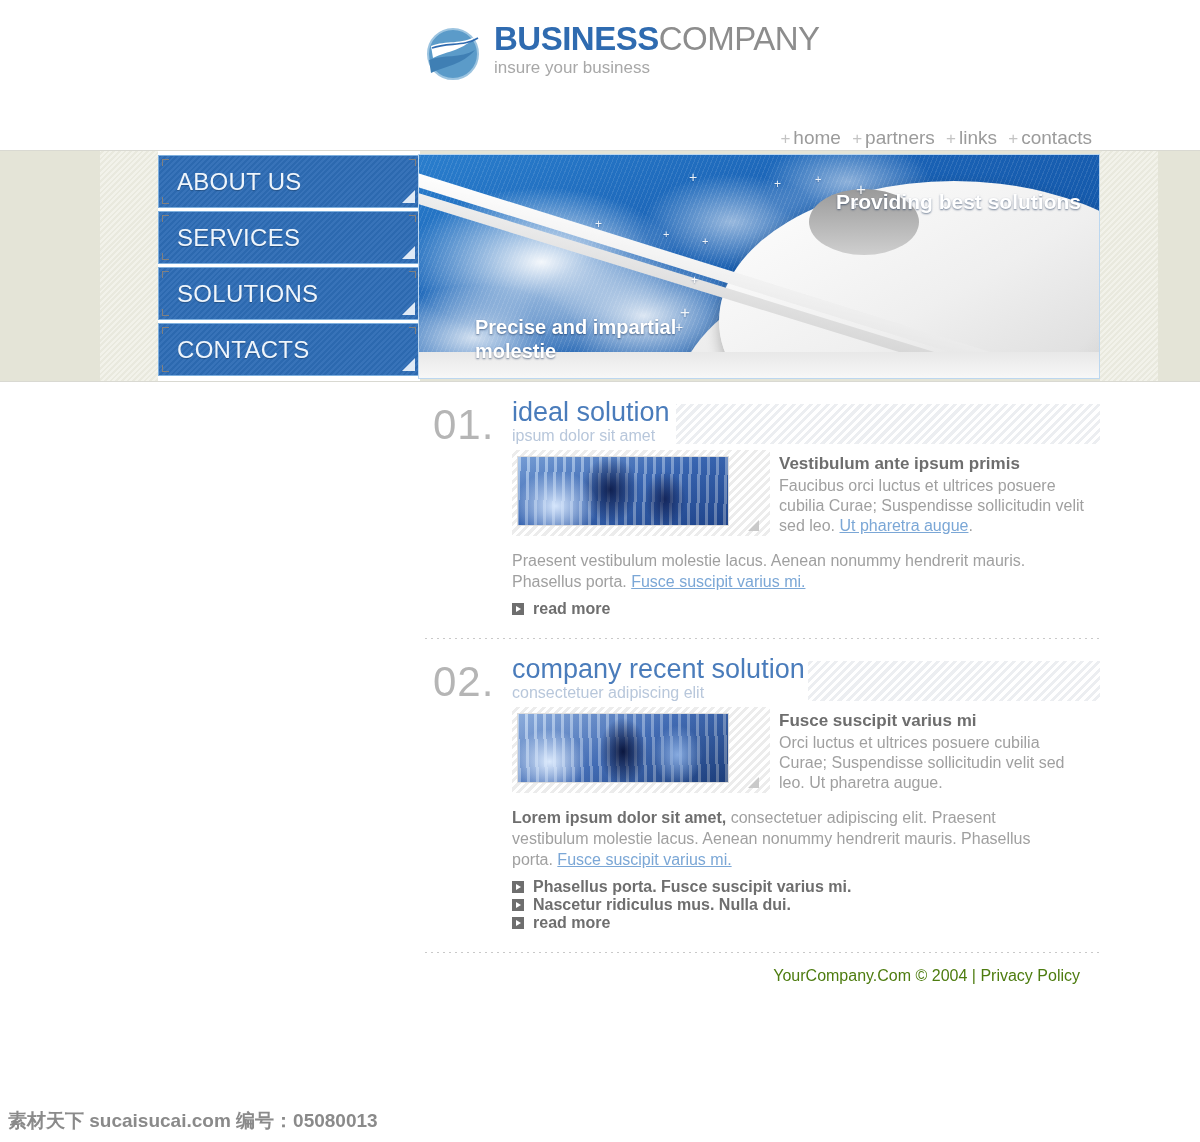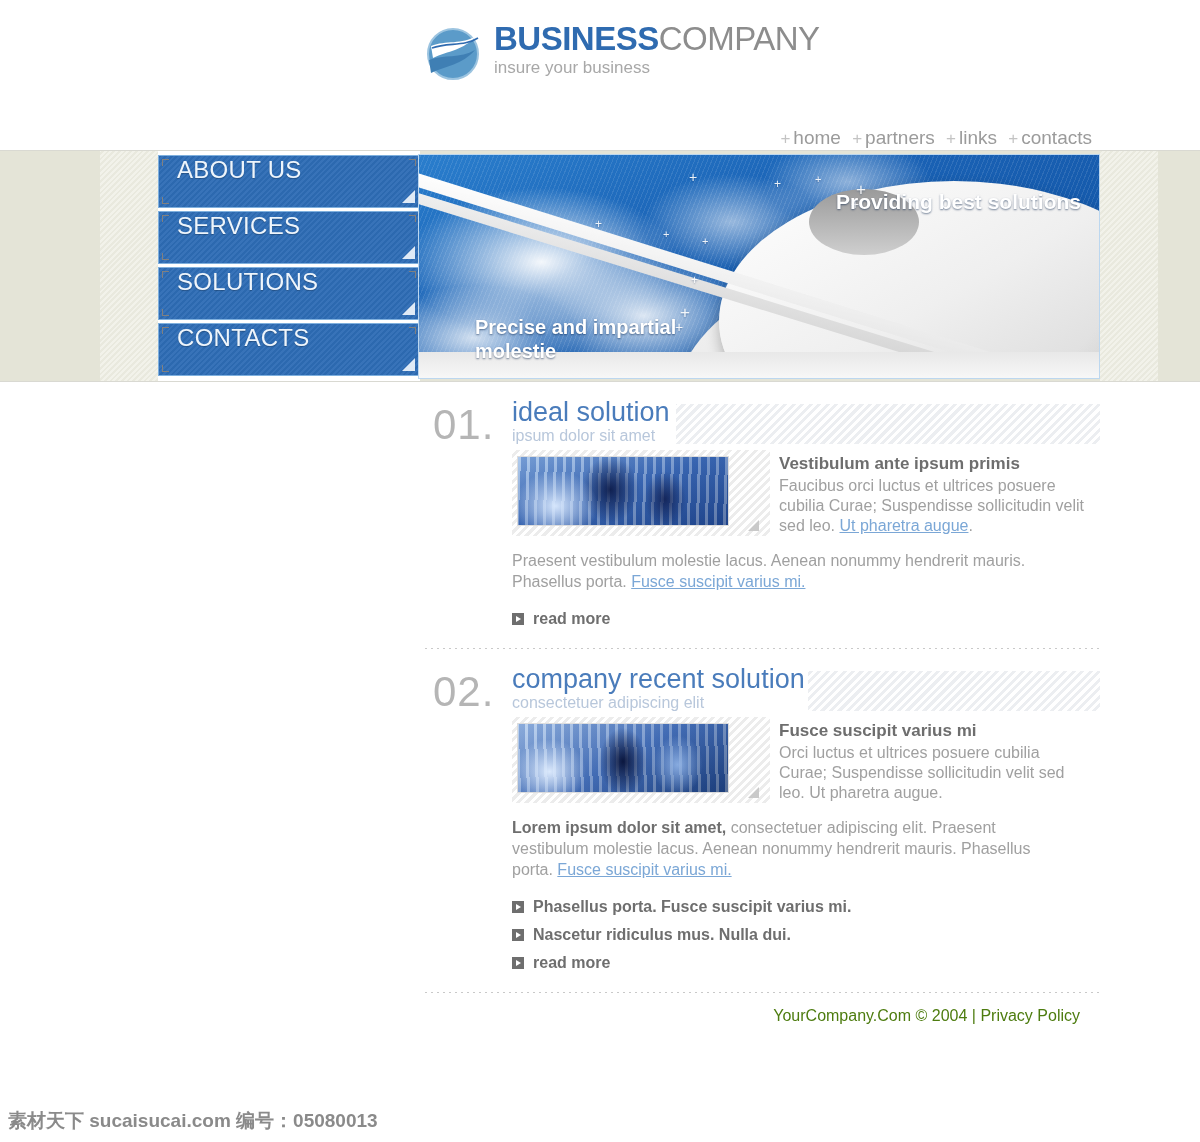--- a/index.html
+++ b/index.html
@@ -61,21 +61,21 @@
   .menu{
     position:absolute;left:158px;top:0px;width:262px;height:230px;
     background:#fff;
   }
   .menu-item{
     position:relative;height:53px;margin-bottom:3px;
     background:#2d6cb5;
     background-image:repeating-linear-gradient(-45deg,rgba(255,255,255,.05) 0 2px,rgba(0,0,0,.03) 2px 4px);
     border:1px solid #7fb0de;
     box-sizing:border-box;
-    display:flex;align-items:flex-start;
+    display:flex;align-items:center;
     cursor:pointer;
   }
   .menu-item:first-child{margin-top:4px;}
   .menu-label{
     color:#eef5fc;font-size:24px;letter-spacing:.3px;margin-left:18px;
     text-shadow:0 1px 1px rgba(0,0,0,.25);
   }
   .mk{position:absolute;width:6px;height:6px;border-color:#cfe3f6;}
   .mk.tl{left:3px;top:3px;border-left:1px solid;border-top:1px solid;}
   .mk.tr{right:3px;top:3px;border-right:1px solid;border-top:1px solid;}
@@ -224,21 +224,21 @@
   a.lnk{color:#7ba7d6;text-decoration:underline;}
 
   .para{
     clear:both;padding-top:14px;padding-left:512px;padding-right:120px;
     font-size:16px;line-height:21px;color:#a0a0a0;
   }
   .para b{color:#6e6e6e;}
 
   .bullets{padding-left:512px;padding-top:8px;}
   .bullet{
-    display:flex;align-items:center;margin-top:10px;font-size:16px;
+    display:flex;align-items:center;font-size:16px;
     color:#6e6e6e;font-weight:bold;
   }
   .bmark{
     width:12px;height:12px;background:#6e6e6e;margin-right:9px;flex:none;
     position:relative;
   }
   .bmark:after{
     content:"";position:absolute;left:4px;top:3px;
     border-left:5px solid #ffffff;border-top:3px solid transparent;border-bottom:3px solid transparent;
   }

